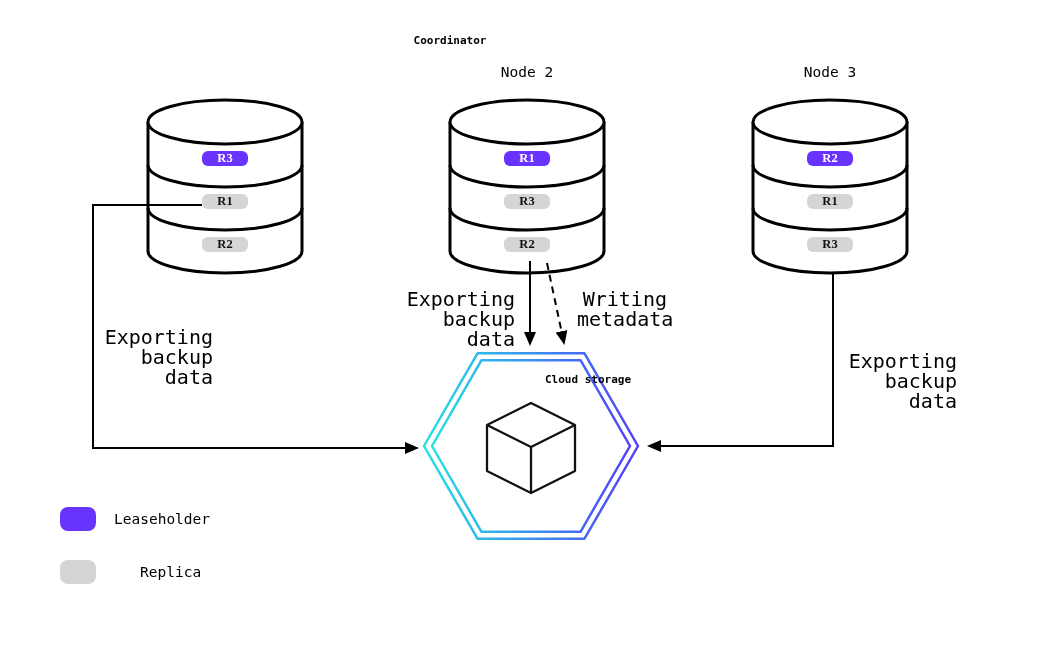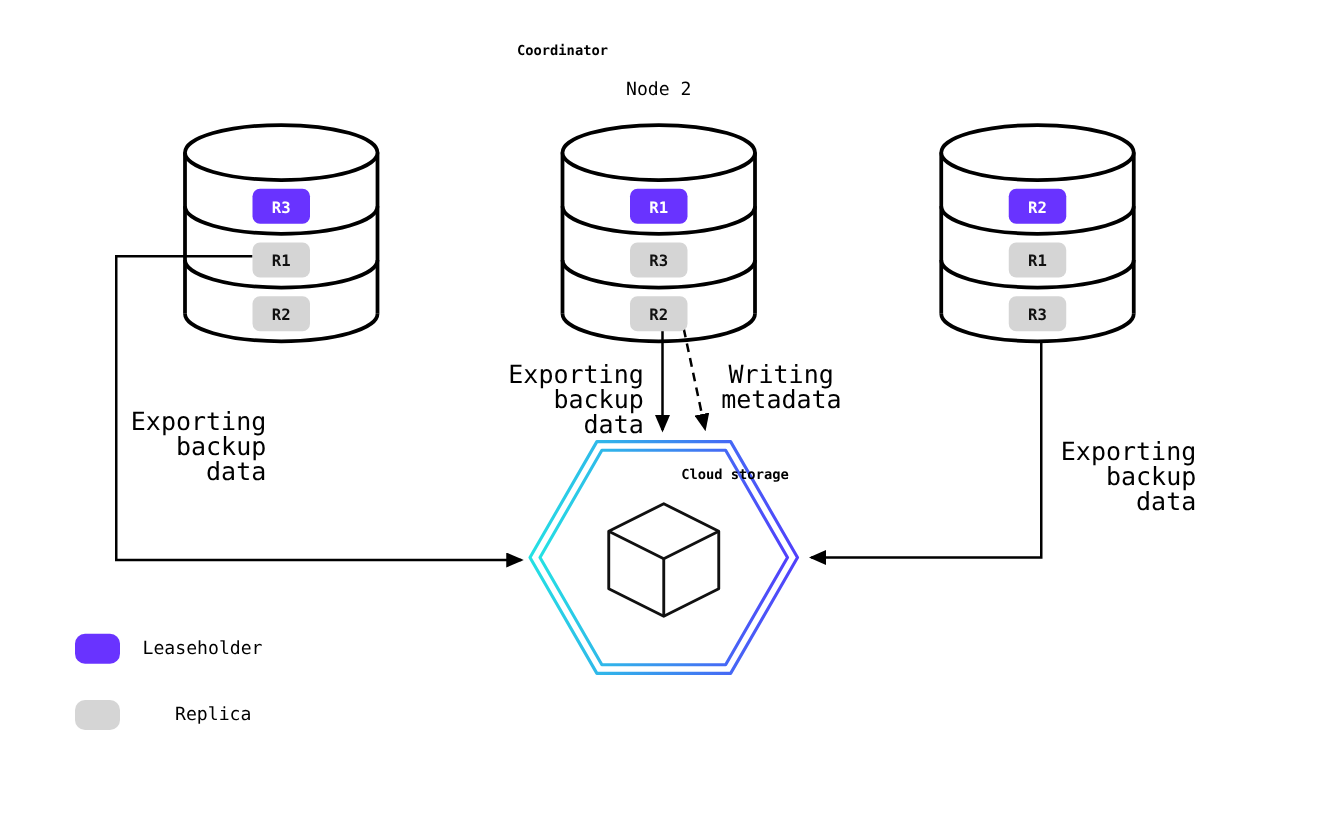--- a/index.html
+++ b/index.html
@@ -28,25 +28,26 @@
     top: 64px;
     text-align: center;
     font-size: 14.5px;
   }
   .node-label.n1 { left: 125px; }
   .node-label.n2 { left: 427px; }
   .node-label.n3 { left: 730px; }
 
   .badge {
     position: absolute;
-    width: 46px; height: 28px;
+    width: 46px; height: 15px;
     border-radius: 6px;
     display: flex; align-items: center; justify-content: center;
     font-size: 12.5px;
     font-weight: 600;
+    font-family: Liberation Serif, serif;
   }
   .badge.lease { background: var(--leaseholder, #6933ff); color: #fff; }
   .badge.rep   { background: var(--replica, #d5d5d5); color: #111; }
   .bn1 { left: 202px; } .bn2 { left: 504px; } .bn3 { left: 807px; }
   .row1 { top: 151px; } .row2 { top: 194px; } .row3 { top: 237px; }
 
   .edge-label {
     position: absolute;
     font-size: 20px;
     line-height: 20px;
@@ -117,20 +118,21 @@
     <g stroke="#111" stroke-width="2.3" fill="none" stroke-linejoin="round">
       <path d="M 531,403 L 487,425 L 487,471 L 531,493 L 575,471 L 575,425 Z"></path>
       <path d="M 487,425 L 531,447 L 575,425"></path>
       <path d="M 531,447 L 531,493"></path>
     </g>
   </svg>
 
   <div class="diagram-title">Coordinator</div>
 
   <div class="node-label n2">Node 2</div>
+  <div class="node-label n3">Node 3</div>
 
   <div class="badge lease bn1 row1">R3</div>
   <div class="badge rep   bn1 row2">R1</div>
   <div class="badge rep   bn1 row3">R2</div>
 
   <div class="badge lease bn2 row1">R1</div>
   <div class="badge rep   bn2 row2">R3</div>
   <div class="badge rep   bn2 row3">R2</div>
 
   <div class="badge lease bn3 row1">R2</div>

